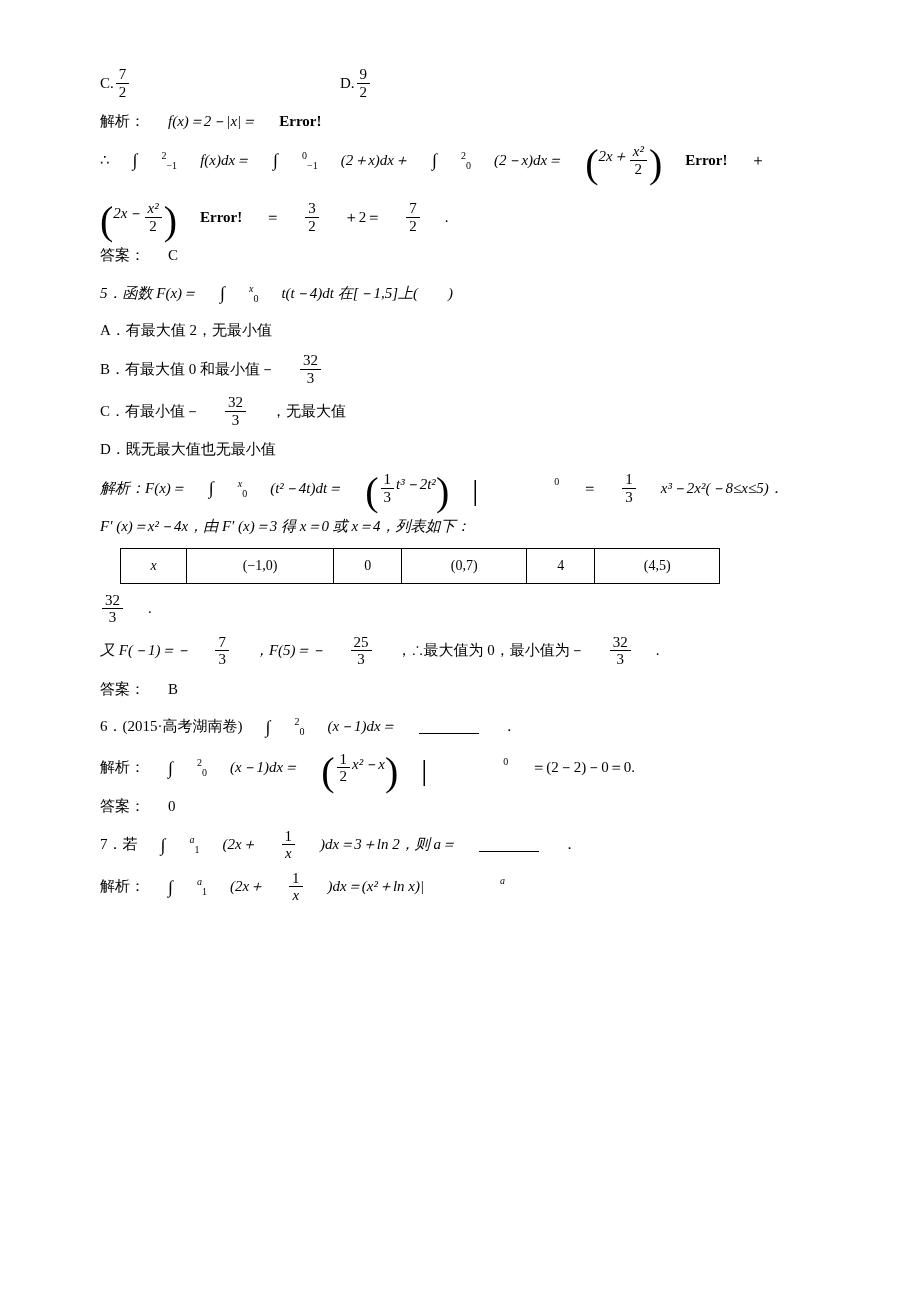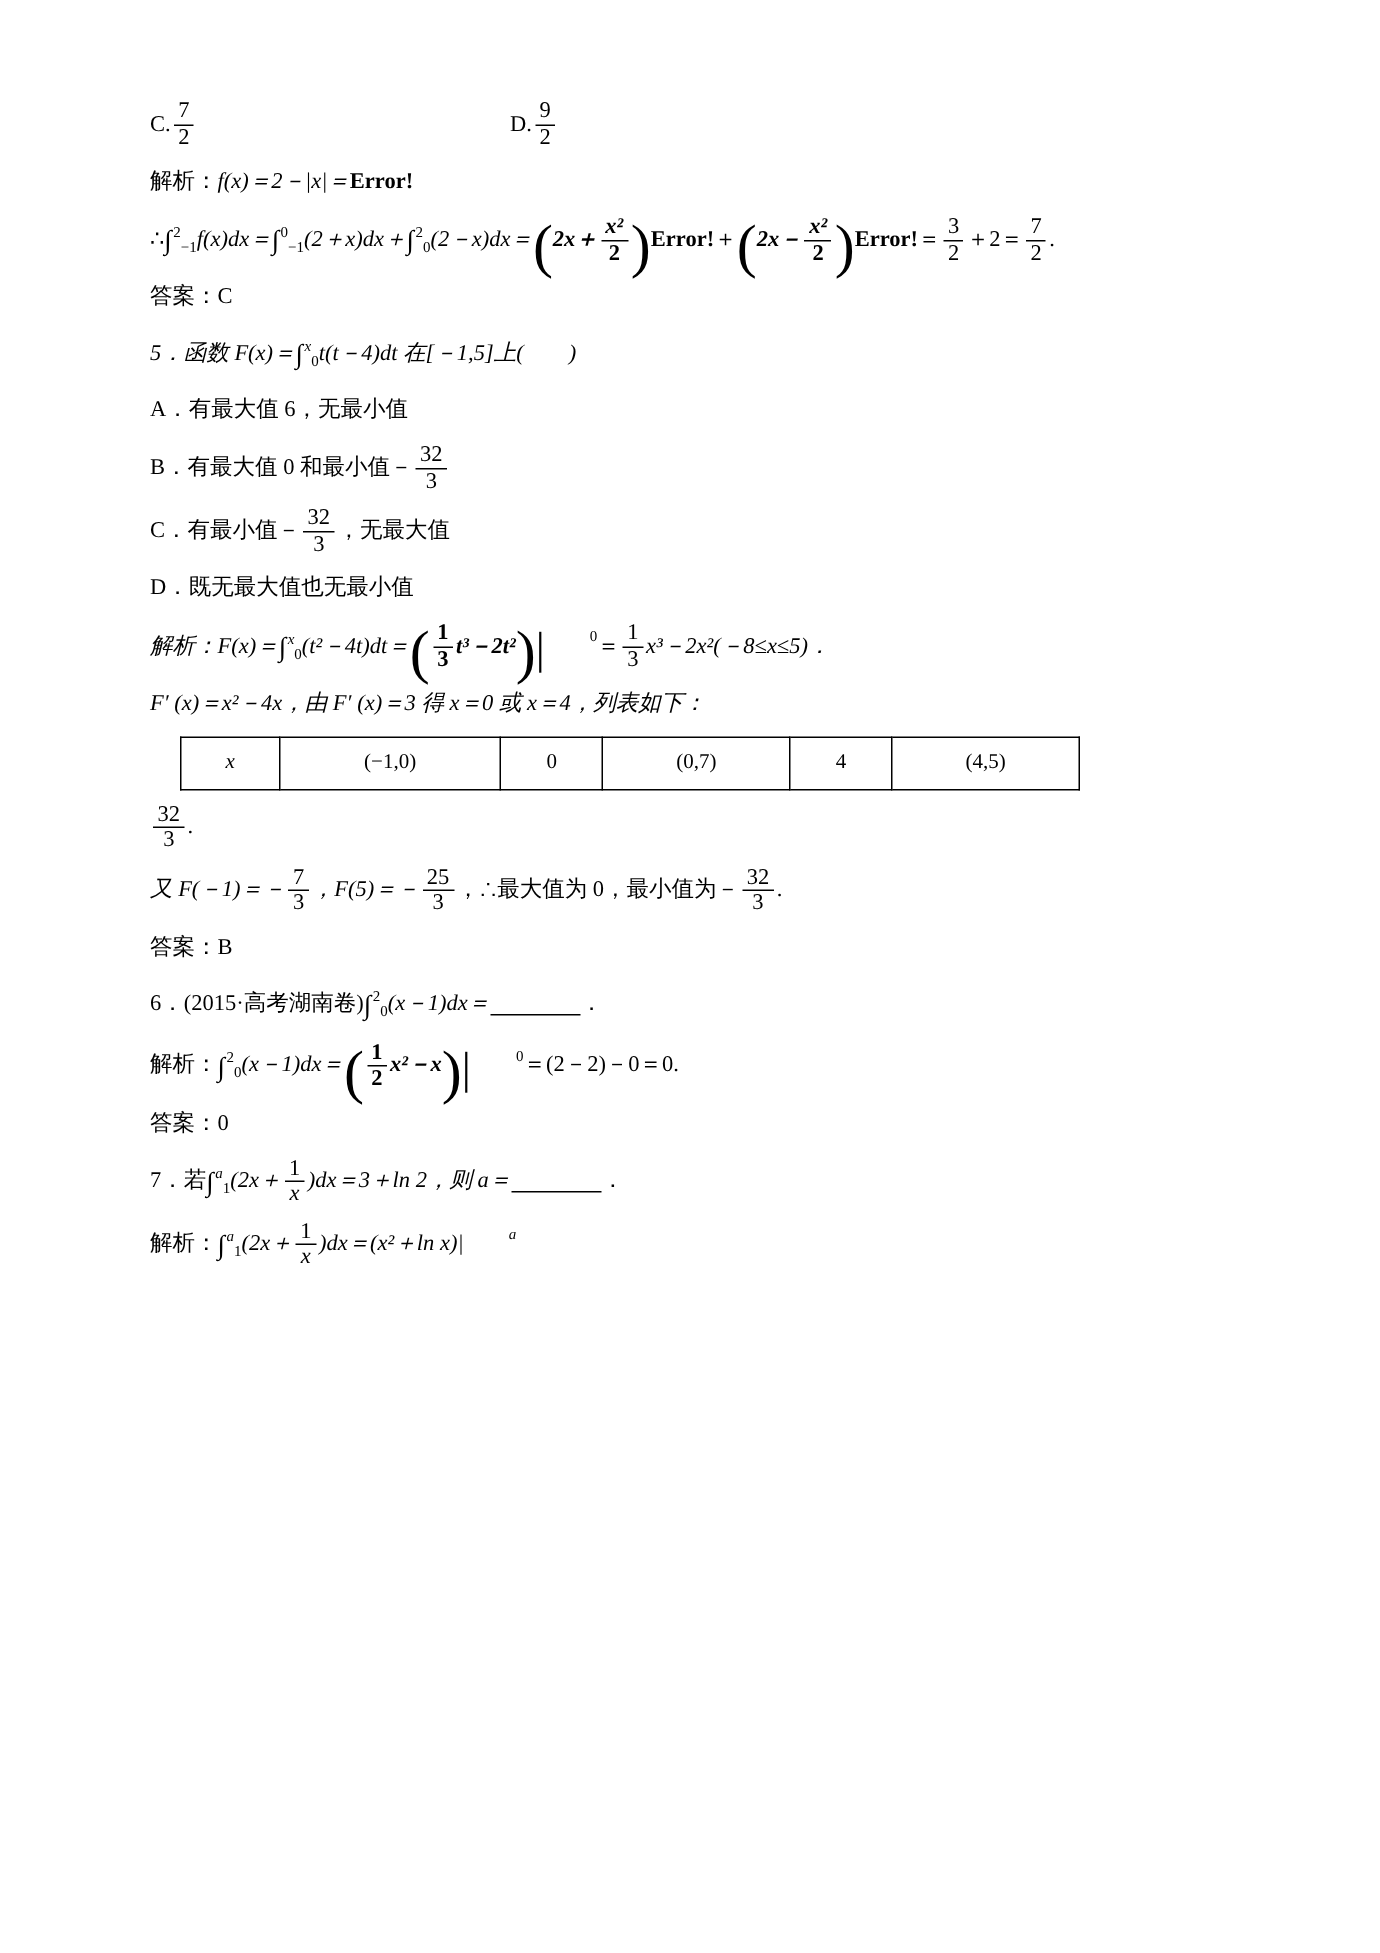--- a/index.html
+++ b/index.html
@@ -10,20 +10,21 @@
     background: #fff;
     margin: 0;
     padding: 60px 100px 60px 100px;
     width: 720px;
   }
   .row {
     margin: 8px 0;
     display: flex;
     align-items: center;
     flex-wrap: wrap;
+    gap: 23px;
   }
   .options-row {
     display: flex;
     margin: 6px 0;
   }
   .opt-c { width: 240px; display:flex; align-items:center;}
   .opt-d { display:flex; align-items:center;}
   .frac {
     display: inline-flex;
     flex-direction: column;
@@ -46,21 +47,21 @@
   .bigbrace {
     display: inline-flex;
     align-items: center;
   }
   .bigbrace .paren {
     font-size: 40px;
     line-height: 0.8;
     position:relative;
     top:4px;
   }
-  .inner { display:inline-flex; align-items:center;font-weight:bold;}
+  .inner { display:inline-flex; align-items:flex-start;}
   .evalbar { font-size: 30px; line-height:0.8; position:relative; top:2px;}
   table.analysis {
     border-collapse: collapse;
     margin: 6px 0 6px 20px;
     width: 600px;
   }
   table.analysis td, table.analysis th {
     border: 1px solid #000;
     padding: 4px 8px;
     text-align: center;
@@ -161,21 +162,21 @@
 </div>
 
 <div class="row">
   <span class="italic">5．函数 F(x)＝</span>
   <span class="intg">∫</span>
   <span><span class="smallup italic">x</span><span class="smalldn">0</span></span>
   <span class="italic">t(t－4)dt 在[－1,5]上(　　)</span>
 </div>
 
 <div class="row">
-    <span>A．有最大值 6，无最小值</span>
+    <span>A．有最大值 2，无最小值</span>
   </div>
 <div class="row">
   <span>B．有最大值 0 和最小值－</span>
   <span class="frac">
       <span class="num">32</span>
       <span class="den">3</span>
     </span>
 </div>
 <div class="row">
   <span>C．有最小值－</span>

